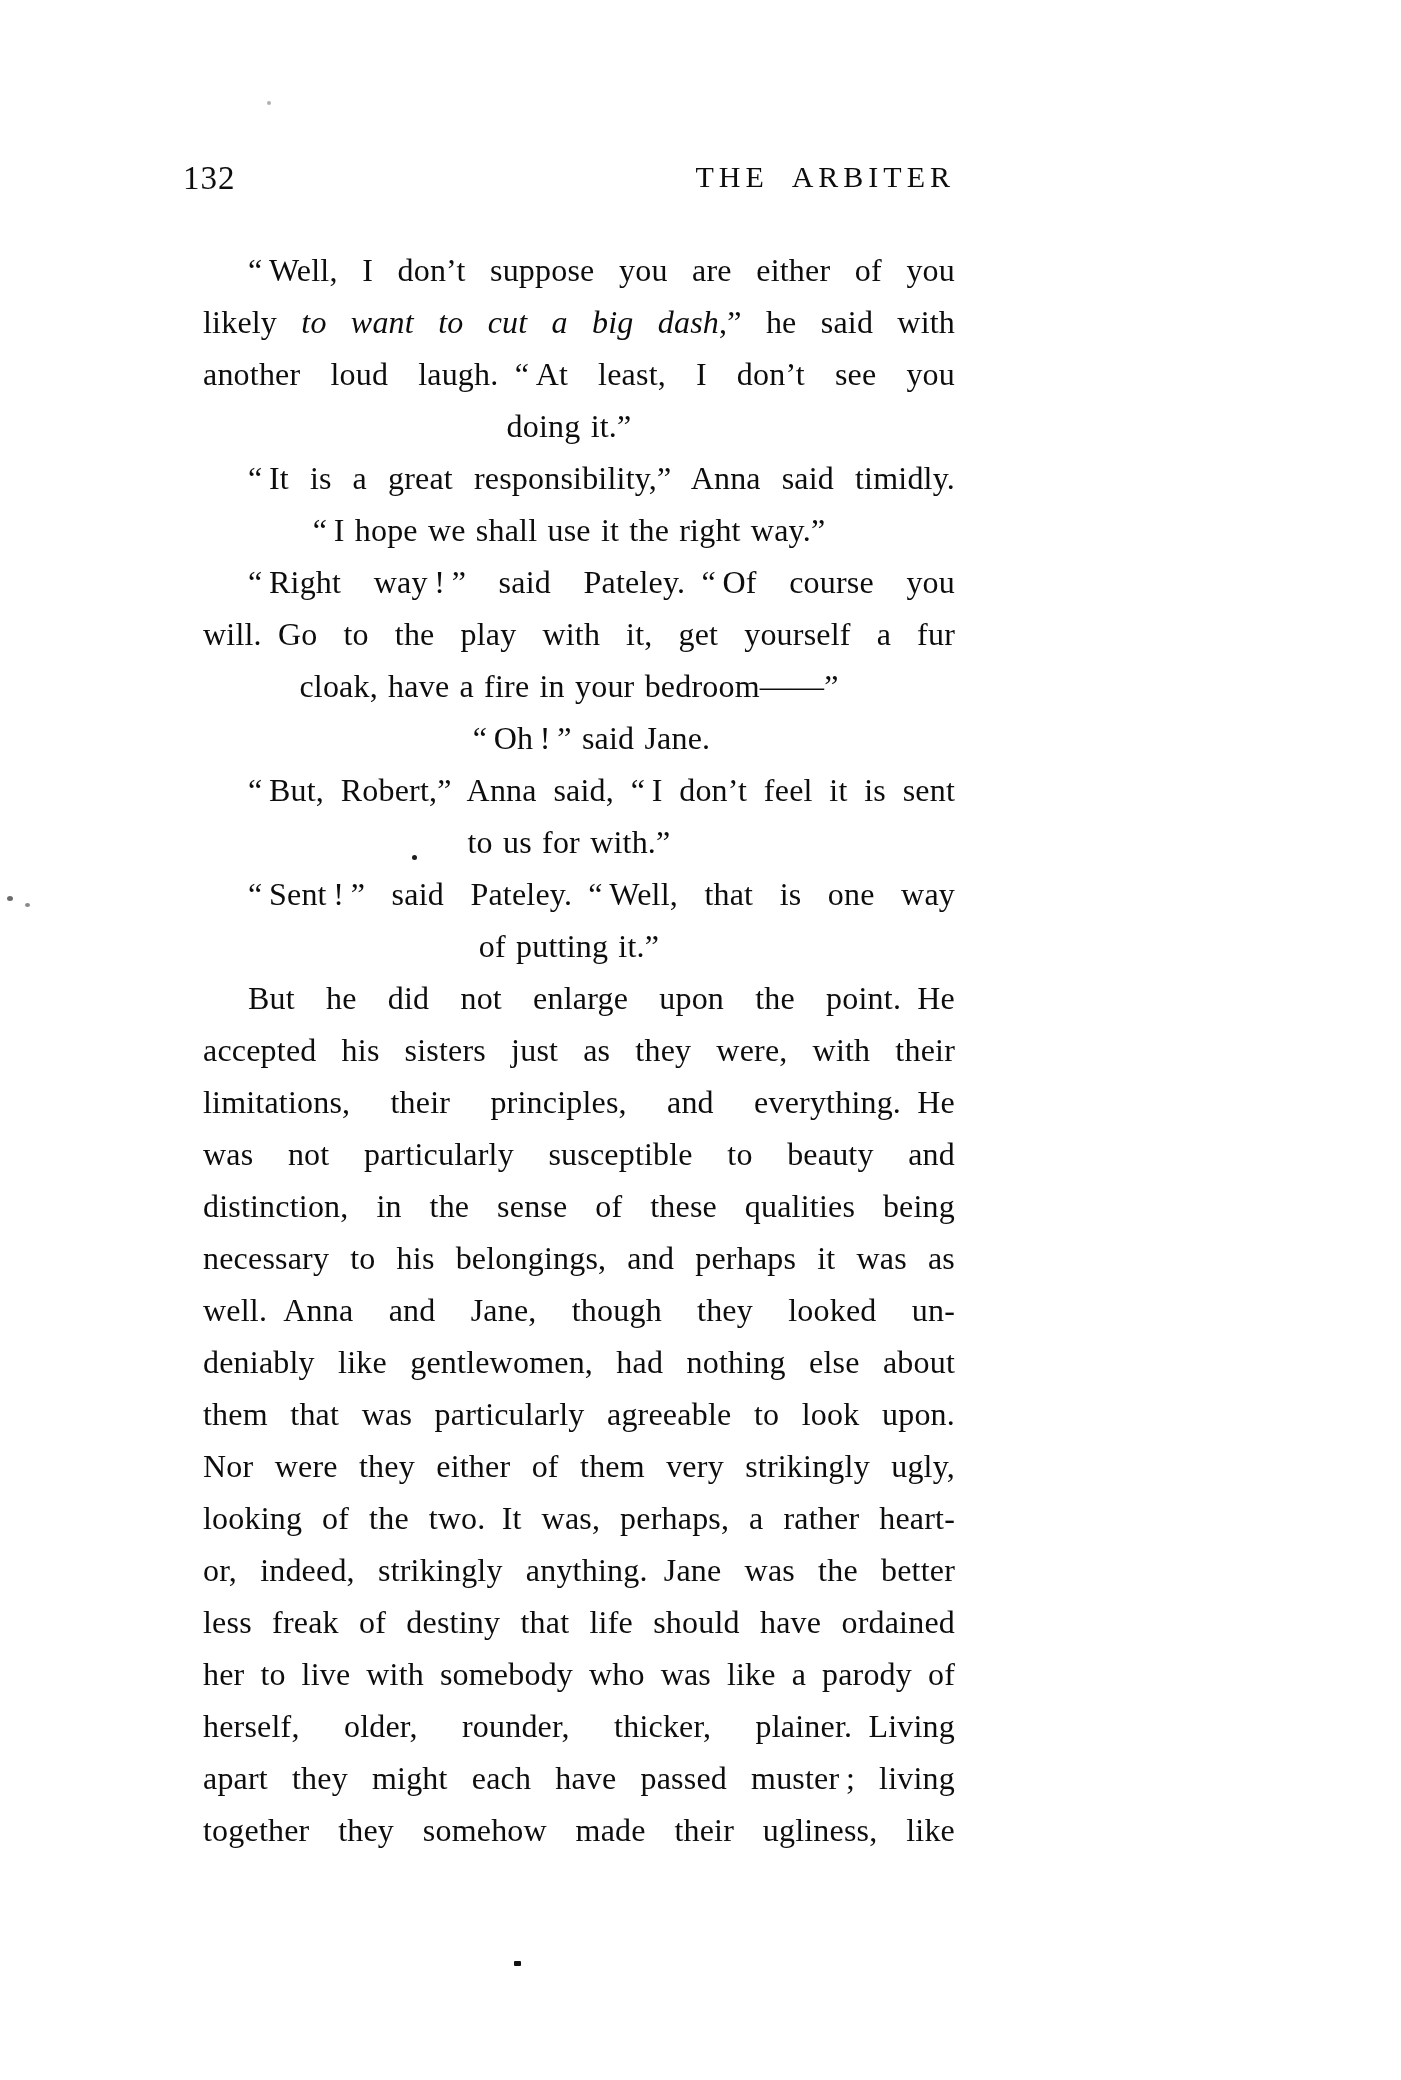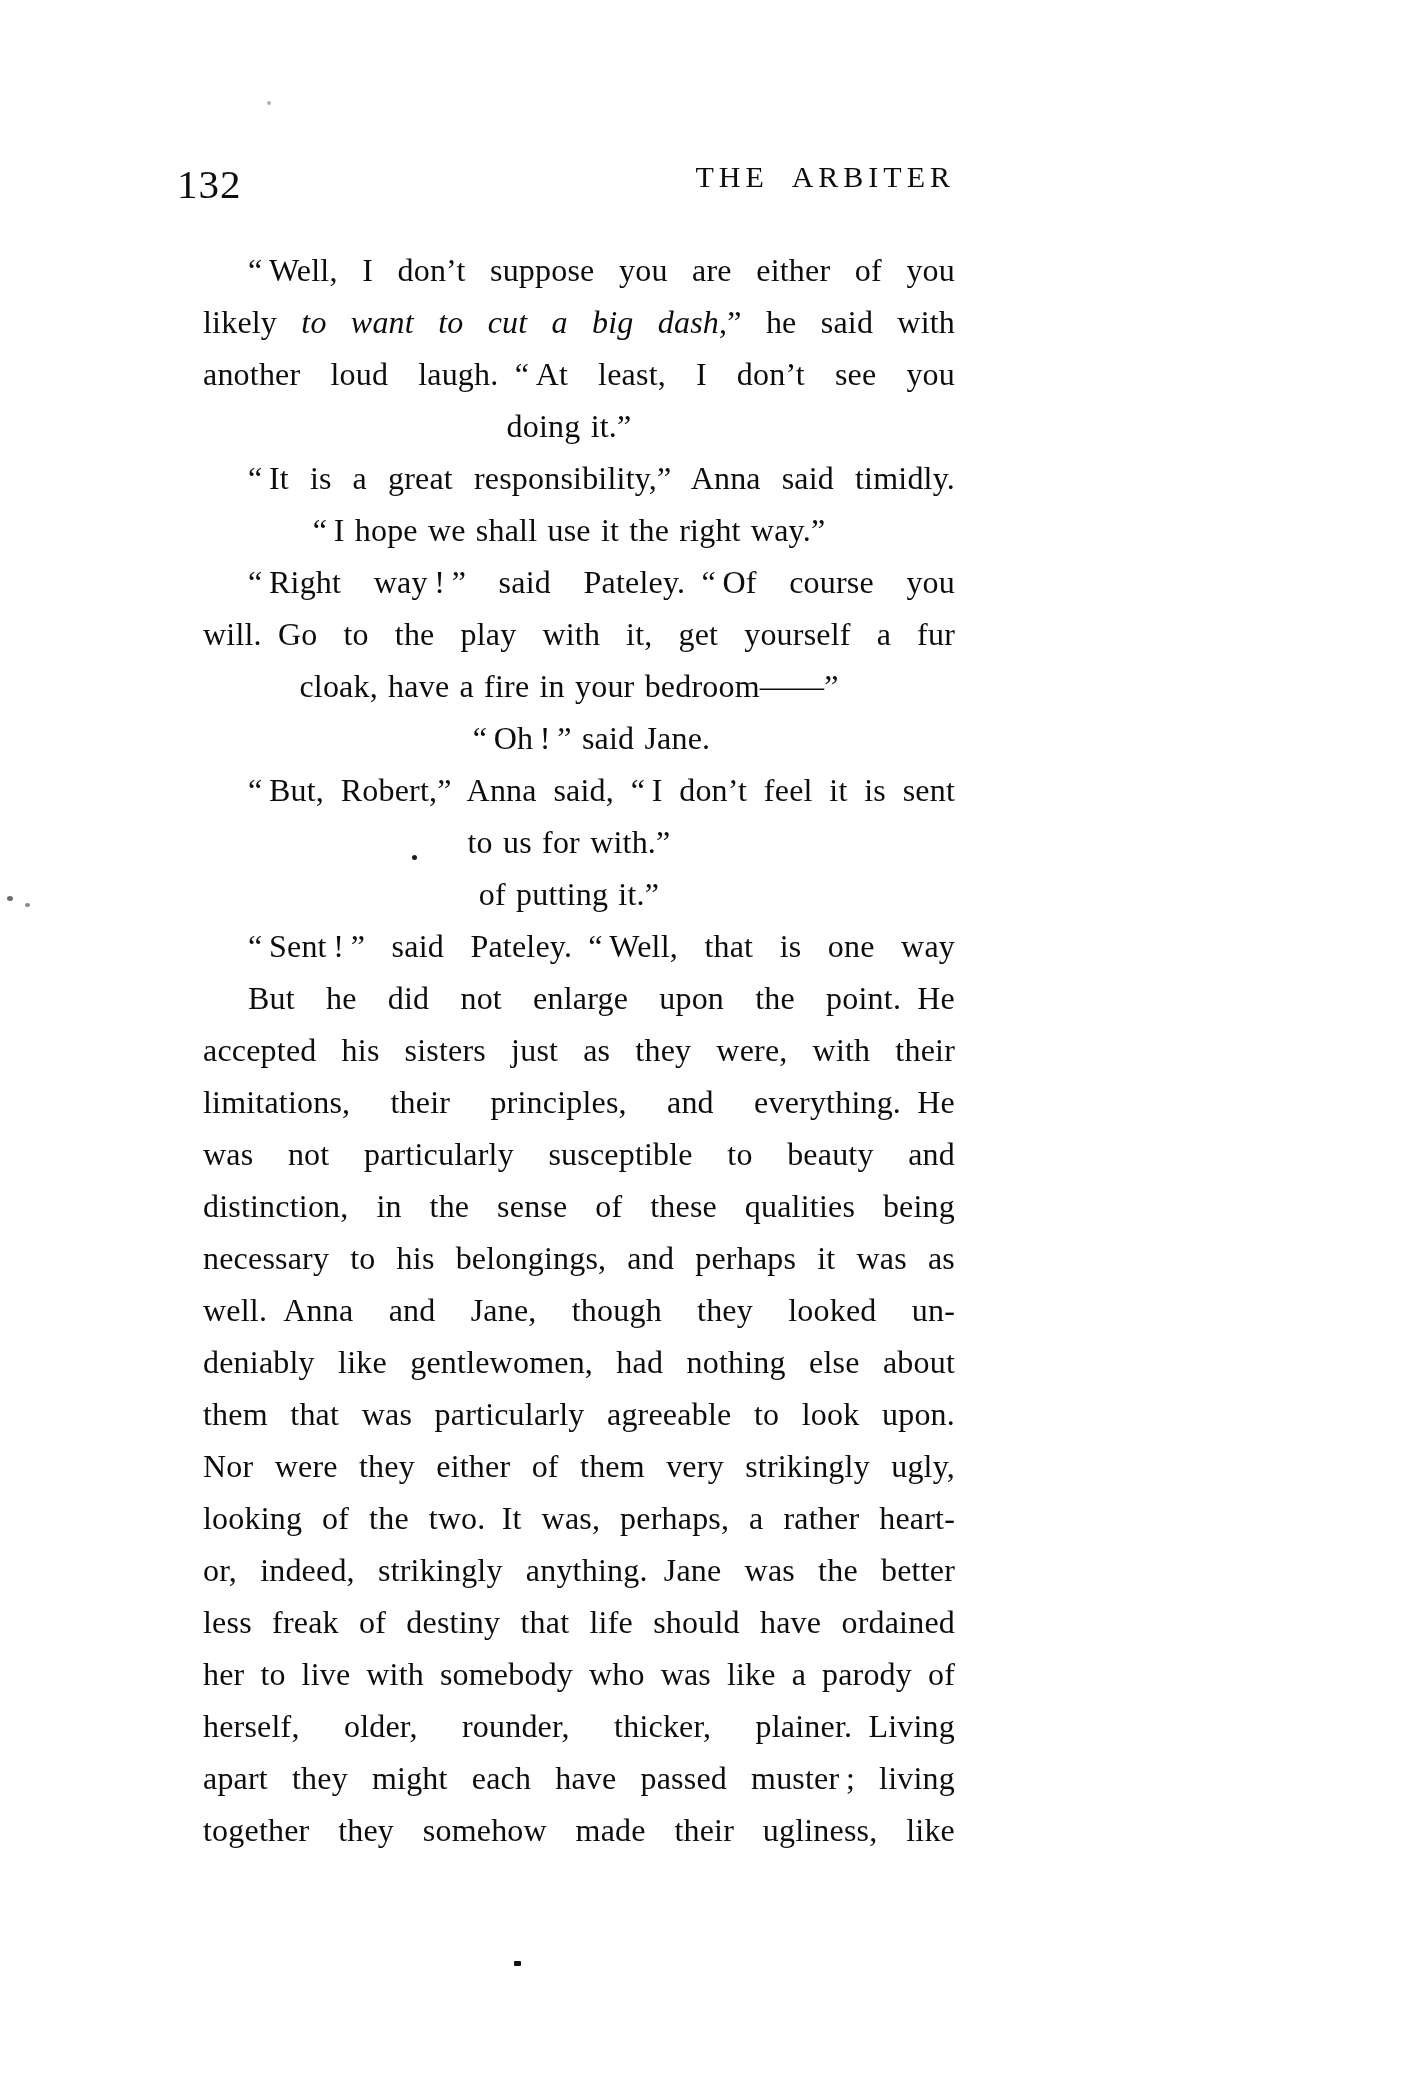--- a/index.html
+++ b/index.html
@@ -7,23 +7,23 @@
     position: relative;
     width: 1401px;
     height: 2080px;
     background: #ffffff;
     font-family: "Liberation Serif", "DejaVu Serif", serif;
     color: #0d0d0d;
     overflow: hidden;
   }
   #header-number {
     position: absolute;
-    left: 177px;
+    left: 183px;
     top: 160px;
-    font-size: 41px;
+    font-size: 33px;
     letter-spacing: 1px;
   }
   #header-title {
     position: absolute;
     left: 183px;
     top: 160px;
     width: 772px;
     text-align: right;
     font-size: 30px;
     letter-spacing: 5px;
@@ -75,22 +75,22 @@
       <div class="line just"><span>another loud laugh. “ At least, I don’t see you</span></div>
       <div class="line"><span>doing it.”</span></div>
       <div class="line just indent"><span>“ It is a great responsibility,” Anna said timidly.</span></div>
       <div class="line"><span>“ I hope we shall use it the right way.”</span></div>
       <div class="line just indent"><span>“ Right way ! ” said Pateley. “ Of course you</span></div>
       <div class="line just"><span>will. Go to the play with it, get yourself a fur</span></div>
       <div class="line"><span>cloak, have a fire in your bedroom——”</span></div>
       <div class="line indent"><span>“ Oh ! ” said Jane.</span></div>
       <div class="line just indent"><span>“ But, Robert,” Anna said, “ I don’t feel it is sent</span></div>
       <div class="line"><span>to us for with.”</span></div>
+      <div class="line just indent"><span>“ Sent ! ” said Pateley. “ Well, that is one way</span></div>
       <div class="line"><span>of putting it.”</span></div>
-      <div class="line just indent"><span>“ Sent ! ” said Pateley. “ Well, that is one way</span></div>
       <div class="line just indent"><span>But he did not enlarge upon the point. He</span></div>
       <div class="line just"><span>accepted his sisters just as they were, with their</span></div>
       <div class="line just"><span>limitations, their principles, and everything. He</span></div>
       <div class="line just"><span>was not particularly susceptible to beauty and</span></div>
       <div class="line just"><span>distinction, in the sense of these qualities being</span></div>
       <div class="line just"><span>necessary to his belongings, and perhaps it was as</span></div>
       <div class="line just"><span>well. Anna and Jane, though they looked un-</span></div>
       <div class="line just"><span>deniably like gentlewomen, had nothing else about</span></div>
       <div class="line just"><span>them that was particularly agreeable to look upon.</span></div>
       <div class="line just"><span>Nor were they either of them very strikingly ugly,</span></div>

